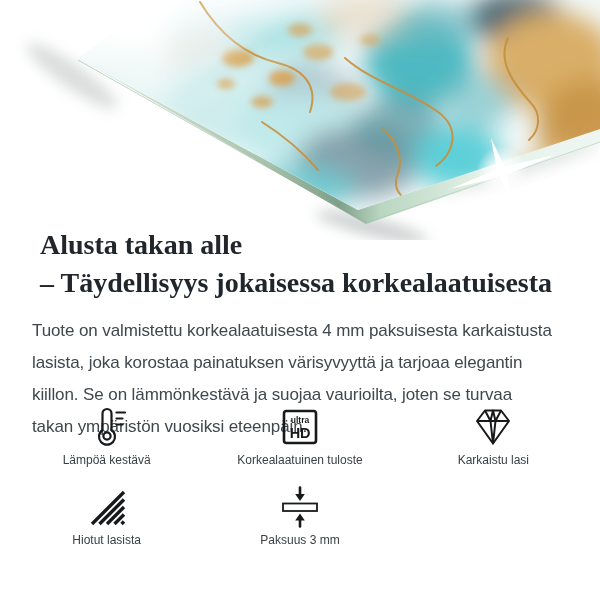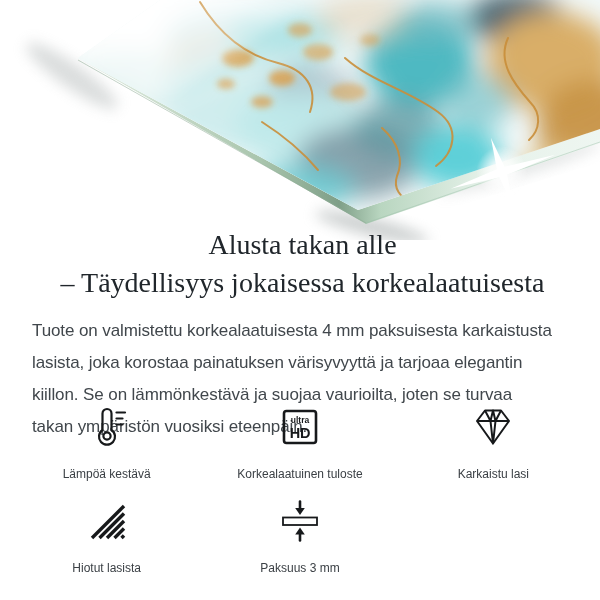--- a/index.html
+++ b/index.html
@@ -5,37 +5,36 @@
   html,body{margin:0;padding:0;background:#fff;}
   .page{
     position:relative;width:600px;height:600px;overflow:hidden;
     background:var(--page_bg,#ffffff);
     font-family:"Liberation Sans","DejaVu Sans",sans-serif;
   }
   .hero{position:absolute;top:0;left:0;width:600px;height:240px;display:block;}
   .heading{
     position:absolute;left:40px;top:226px;width:525px;
     font-family:"Liberation Serif","DejaVu Serif",serif;
-    font-size:28px;line-height:38px;font-weight:400;
+    font-size:28px;line-height:38px;font-weight:700;
     color:var(--heading_text,#20262b);
-    text-align:center;
   }
   .desc{
     position:absolute;left:32px;top:315px;width:522px;
     font-size:17px;line-height:32px;letter-spacing:-0.1px;
     color:var(--body_text,#41474c);
   }
   .features{
     position:absolute;left:10px;top:402px;width:580px;
     display:grid;grid-template-columns:repeat(3,1fr);row-gap:14px;
   }
   .feature{display:flex;flex-direction:column;align-items:center;}
   .feature .ic{height:50px;display:flex;align-items:center;justify-content:center;}
   .feature .lbl{
-    margin-top:15px;font-size:12px;line-height:15px;
+    margin-top:1px;font-size:12px;line-height:15px;
     color:var(--label_text,#3b4045);text-align:center;
   }
   
   .is{stroke:var(--icon_stroke,#17191b);fill:none;}
   .if{fill:var(--icon_stroke,#17191b);stroke:none;}
   .sw2{stroke-width:2;}
   .sw22{stroke-width:2.2;}
   .sw26{stroke-width:2.6;stroke-linecap:round;stroke-linejoin:round;}
   .sw32{stroke-width:3.4;stroke-linecap:butt;}
   .hd-top{font-family:"Liberation Sans",sans-serif;font-weight:700;font-size:8.5px;fill:var(--icon_stroke,#17191b);}

